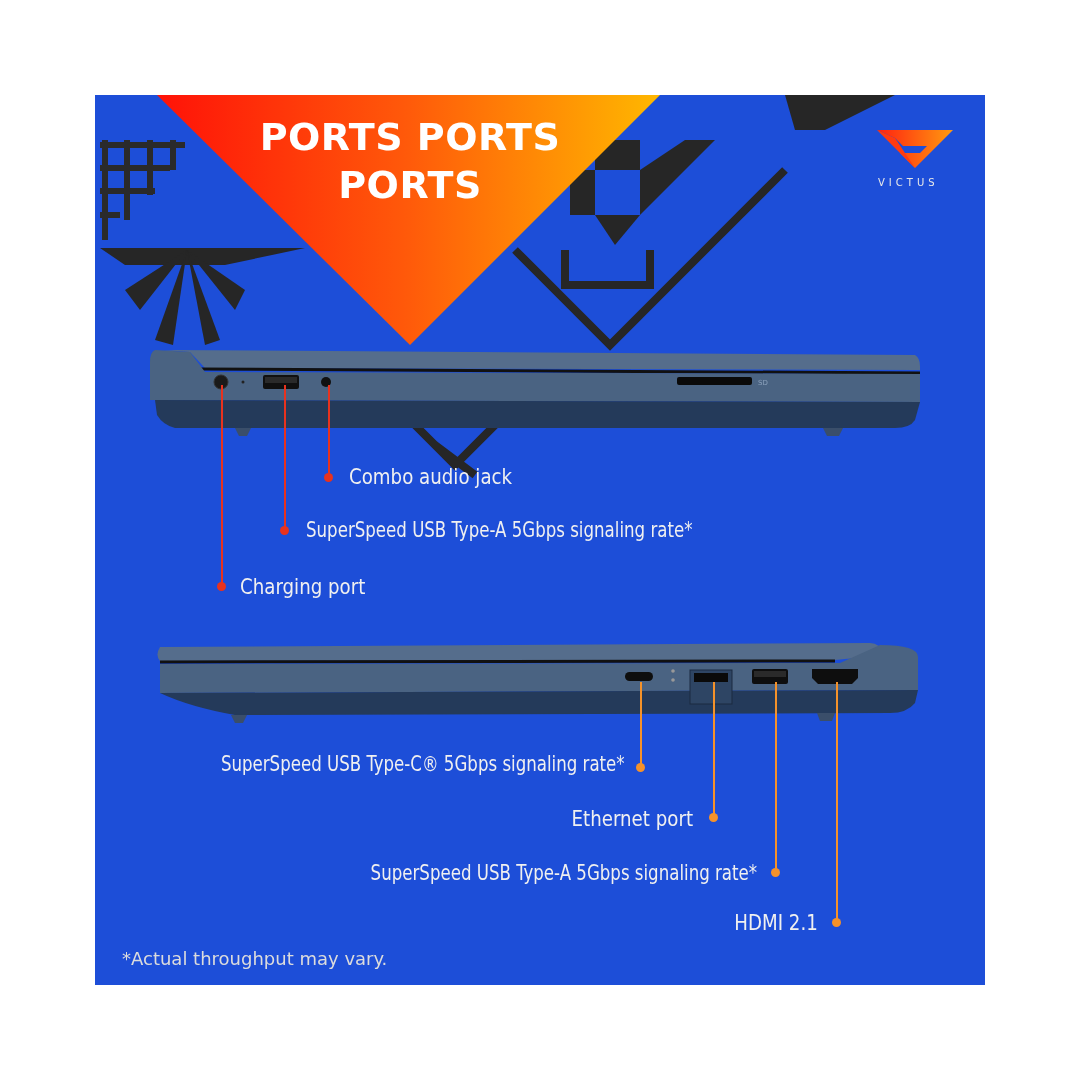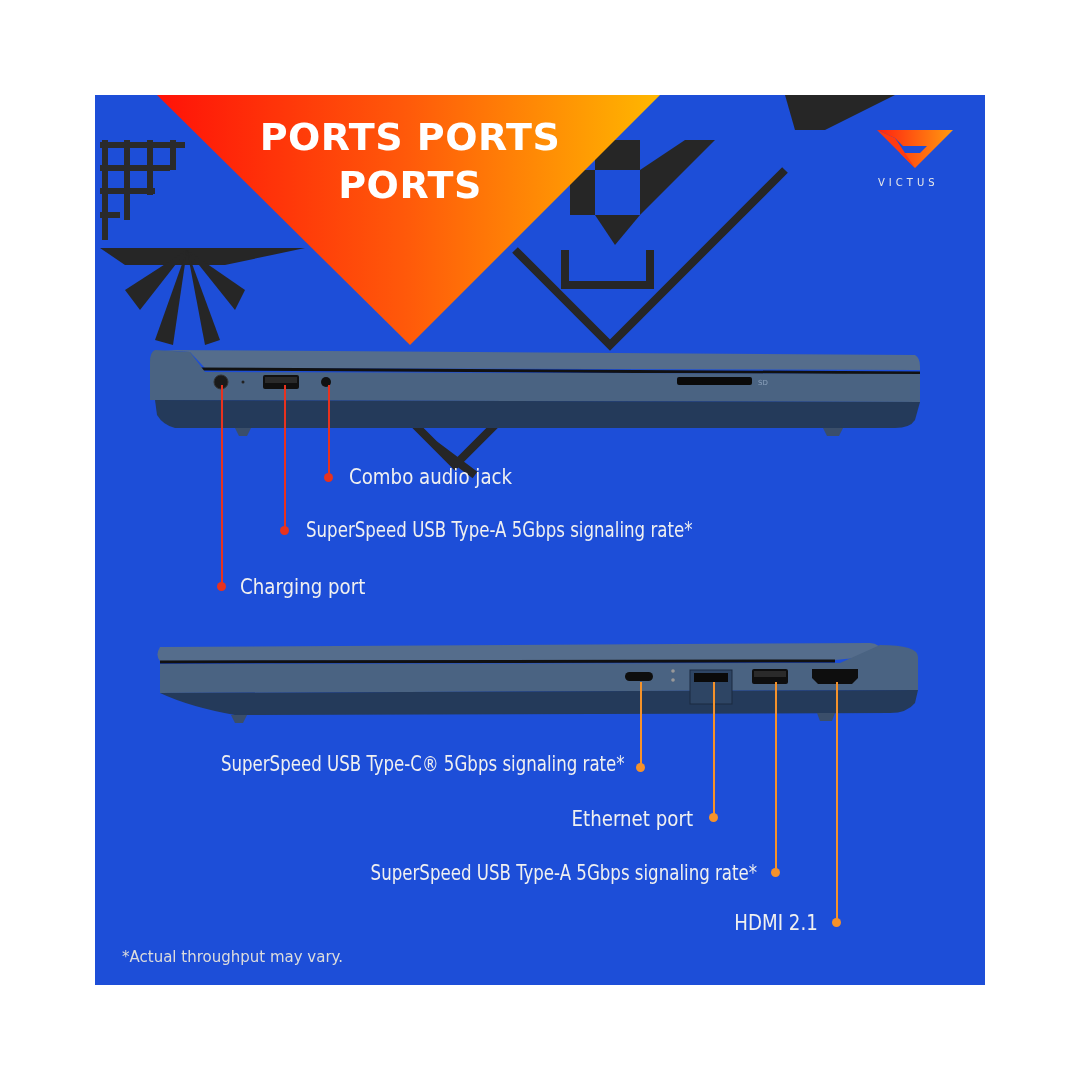--- a/index.html
+++ b/index.html
@@ -5,21 +5,21 @@
     html, body { margin:0; padding:0; background:#ffffff; }
     body { width:1080px; height:1080px; position:relative; overflow:hidden; font-family:"DejaVu Sans", sans-serif; }
     .panel { position:absolute; left:95px; top:95px; width:890px; height:890px; background:#1d4ed8; overflow:hidden; }
     .deco { position:absolute; }
     .headline { position:absolute; left:0; width:100%; text-align:center; color:#fff; font-weight:bold; font-size:38px; letter-spacing:0.5px; font-family:"DejaVu Sans", sans-serif; }
     .brand-text { position:absolute; color:#e8e8e8; font-size:10px; letter-spacing:4px; font-family:"DejaVu Sans", sans-serif; }
     .label { position:absolute; color:#f0f0f0; font-size:22px; white-space:nowrap; font-family:"DejaVu Sans Condensed","DejaVu Sans", sans-serif; transform-origin:left center; }
     .label.right { transform-origin:right center; text-align:right; }
     .dot { position:absolute; width:9px; height:9px; border-radius:50%; }
     .vline { position:absolute; width:2px; }
-    .footnote { position:absolute; color:#dcdcdc; font-size:15px; font-family:"DejaVu Sans", sans-serif;text-align:center; }
+    .footnote { position:absolute; color:#dcdcdc; font-size:18px; font-family:"DejaVu Sans", sans-serif;text-align:center; }
   </style>
 </head>
 <body>
 
 <div class="panel">
 
   <svg class="deco" width="890" height="890" style="left:0;top:0;">
 
     <g fill="none" stroke="#2a2a2a" stroke-width="6">
       <path d="M5 50 H90 M5 73 H75 M5 96 H60 M5 120 H25"></path>

